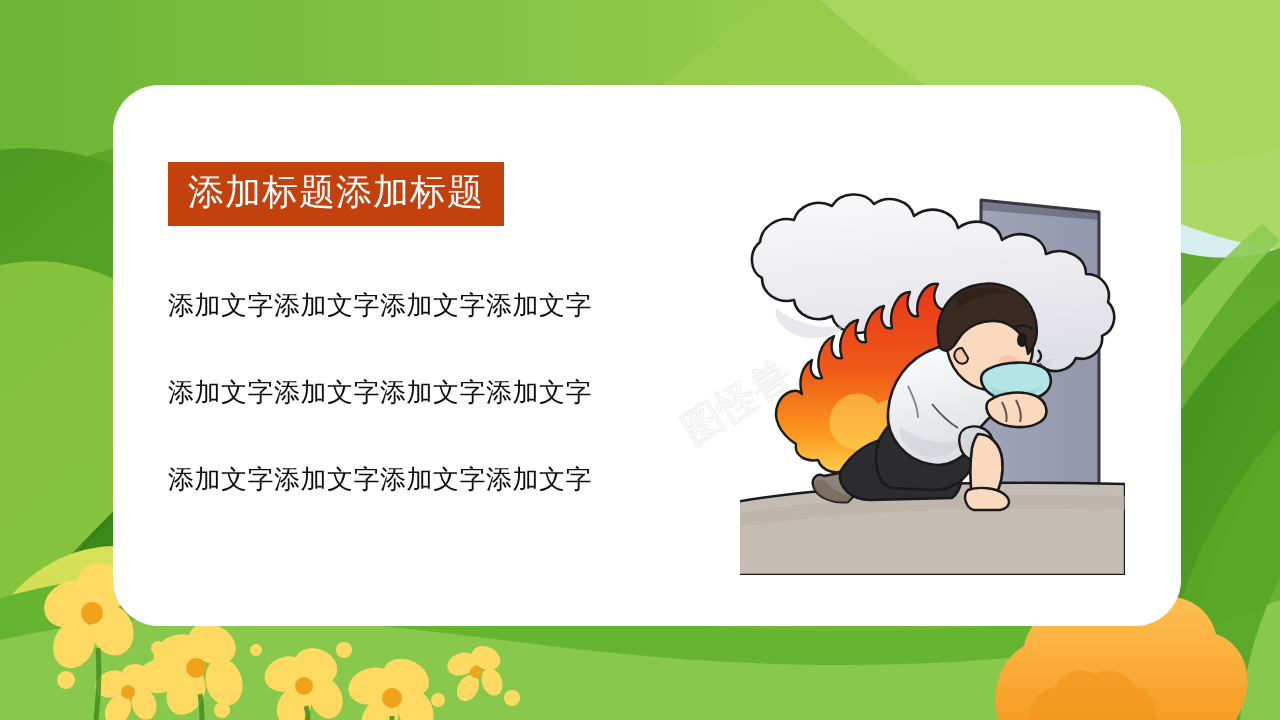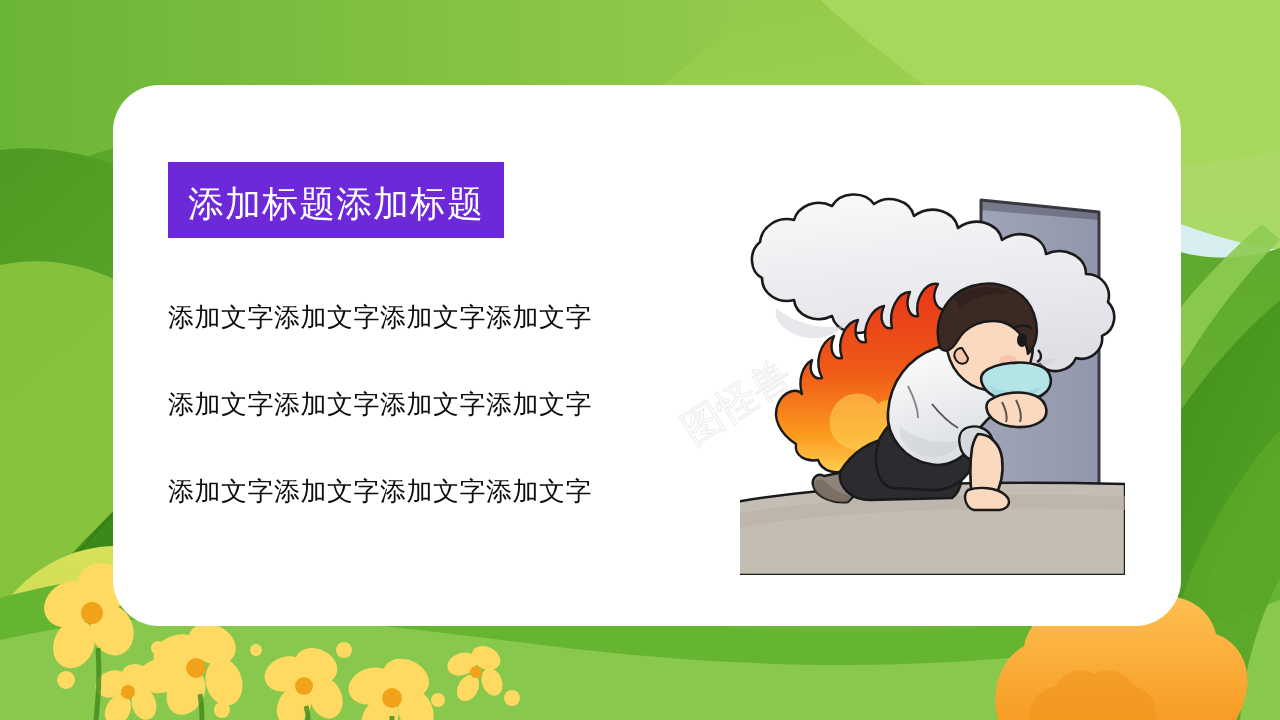--- a/index.html
+++ b/index.html
@@ -23,22 +23,22 @@
     border-radius:46px;
     overflow:hidden;
   }
 
   
   #text-col {
     position:absolute; left:55px; top:77px; width:580px;
   }
   #title-badge {
     display:inline-block;
-    background:#6d28d9;
-    padding:19px 20px 11px 20px;
+    background:#c2410c;
+    padding:7px 20px 11px 20px;
   }
   #title-text {
     display:block;
     color:#ffffff;
     font-size:36px;
     line-height:46px;
     letter-spacing:1px;
     white-space:nowrap;
   }
   #body-block {

